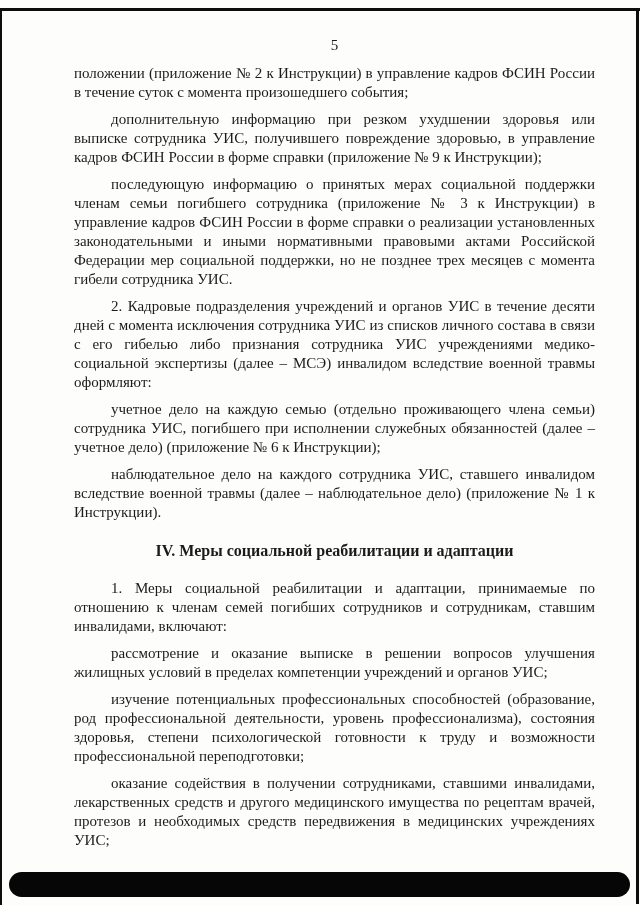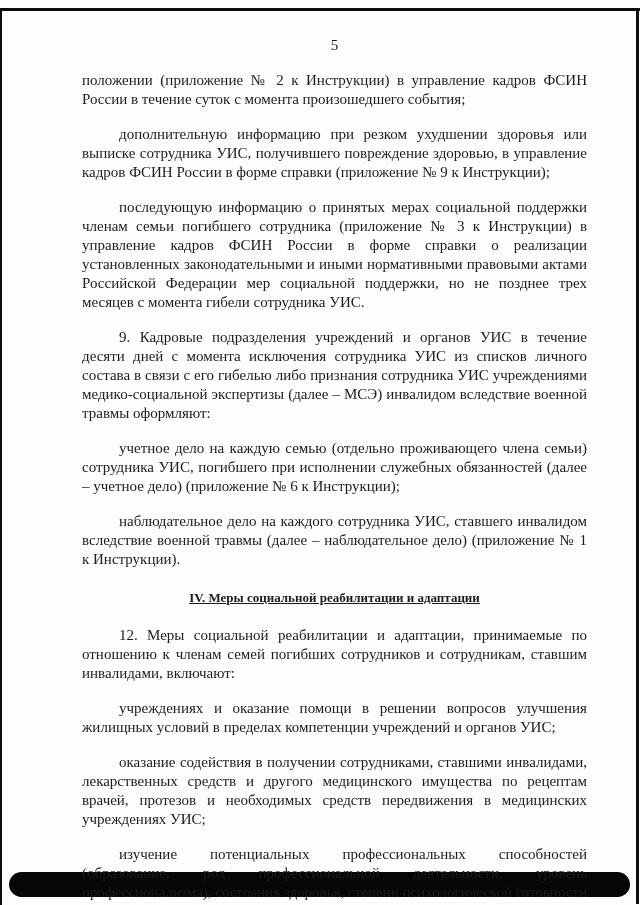--- a/index.html
+++ b/index.html
@@ -26,53 +26,52 @@
     font-size: 15px;
     line-height: 19px;
     text-align: justify;
   }
   .page-number {
     text-align: center;
     text-indent: 0;
     margin: 0 0 9px 0;
   }
   .content p {
-    margin: 16px;
+    margin: 8px;
     text-indent: 37px;
   }
   .content p.continued { text-indent: 0; }
   .section-heading {
     font-weight: bold;
     text-align: center;
     text-indent: 0;
     margin: 19px 0;
-    font-size: 13px;
+    font-size: 16px;
     line-height: 19px;
-    text-decoration: underline;
   }
 </style>
 </head>
 <body>
 
 <div class="page">
   <div class="edge-top"></div>
   <div class="edge-left"></div>
   <div class="edge-right"></div>
   <div class="edge-bottom"></div>
 
   <div class="content">
     <div class="page-number">5</div>
 
     <p class="continued">положении (приложение № 2 к Инструкции) в управление кадров ФСИН России в течение суток с момента произошедшего события;</p>
     <p>дополнительную информацию при резком ухудшении здоровья или выписке сотрудника УИС, получившего повреждение здоровью, в управление кадров ФСИН России в форме справки (приложение № 9 к Инструкции);</p>
     <p>последующую информацию о принятых мерах социальной поддержки членам семьи погибшего сотрудника (приложение № 3 к Инструкции) в управление кадров ФСИН России в форме справки о реализации установленных законодательными и иными нормативными правовыми актами Российской Федерации мер социальной поддержки, но не позднее трех месяцев с момента гибели сотрудника УИС.</p>
-    <p>9. Кадровые подразделения учреждений и органов УИС в течение десяти дней с момента исключения сотрудника УИС из списков личного состава в связи с его гибелью либо признания сотрудника УИС учреждениями медико-социальной экспертизы (далее – МСЭ) инвалидом вследствие военной травмы оформляют:</p>
+    <p>2. Кадровые подразделения учреждений и органов УИС в течение десяти дней с момента исключения сотрудника УИС из списков личного состава в связи с его гибелью либо признания сотрудника УИС учреждениями медико-социальной экспертизы (далее – МСЭ) инвалидом вследствие военной травмы оформляют:</p>
     <p>учетное дело на каждую семью (отдельно проживающего члена семьи) сотрудника УИС, погибшего при исполнении служебных обязанностей (далее – учетное дело) (приложение № 6 к Инструкции);</p>
     <p>наблюдательное дело на каждого сотрудника УИС, ставшего инвалидом вследствие военной травмы (далее – наблюдательное дело) (приложение № 1 к Инструкции).</p>
 
     <div class="section-heading">IV. Меры социальной реабилитации и адаптации</div>
 
-    <p>12. Меры социальной реабилитации и адаптации, принимаемые по отношению к членам семей погибших сотрудников и сотрудникам, ставшим инвалидами, включают:</p>
-    <p>учреждениях и оказание помощи в решении вопросов улучшения жилищных условий в пределах компетенции учреждений и органов УИС;</p>
+    <p>1. Меры социальной реабилитации и адаптации, принимаемые по отношению к членам семей погибших сотрудников и сотрудникам, ставшим инвалидами, включают:</p>
+    <p>рассмотрение и оказание выписке в решении вопросов улучшения жилищных условий в пределах компетенции учреждений и органов УИС;</p>
+    <p>изучение потенциальных профессиональных способностей (образование, род профессиональной деятельности, уровень профессионализма), состояния здоровья, степени психологической готовности к труду и возможности профессиональной переподготовки;</p>
     <p>оказание содействия в получении сотрудниками, ставшими инвалидами, лекарственных средств и другого медицинского имущества по рецептам врачей, протезов и необходимых средств передвижения в медицинских учреждениях УИС;</p>
-    <p>изучение потенциальных профессиональных способностей (образование, род профессиональной деятельности, уровень профессионализма), состояния здоровья, степени психологической готовности к труду и возможности профессиональной переподготовки;</p>
   </div>
 </div>
 
 </body></html>

